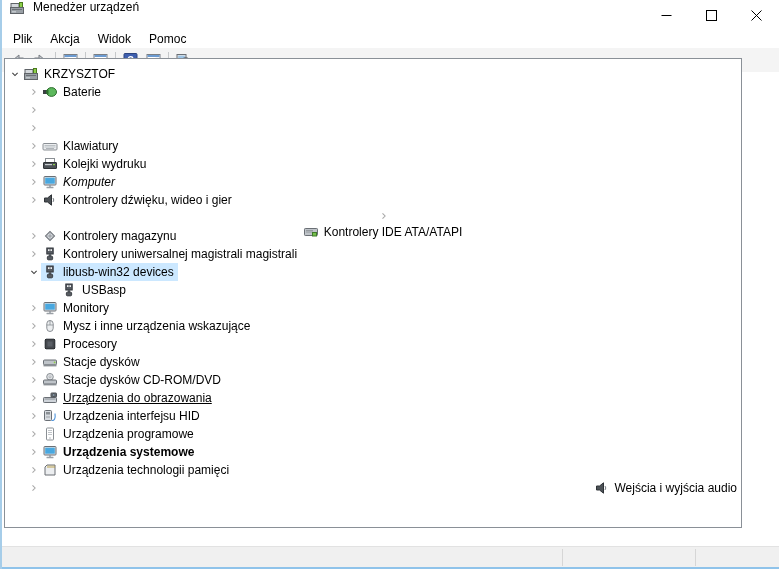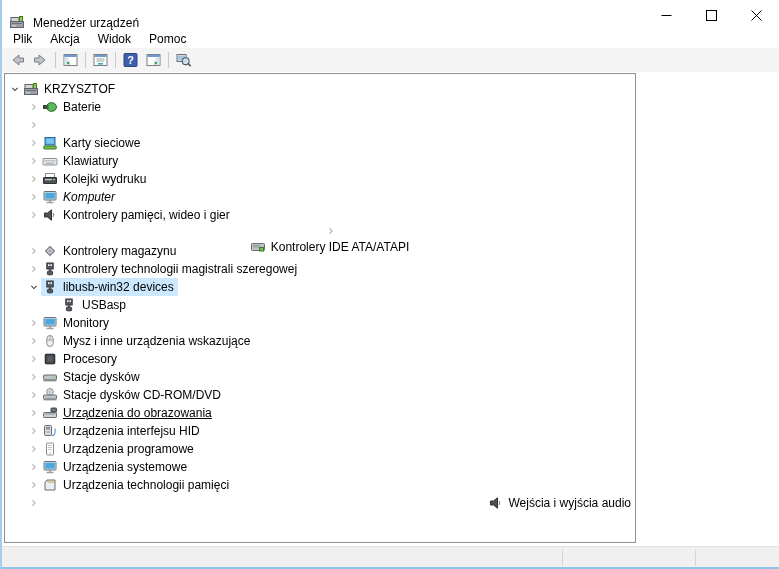--- a/index.html
+++ b/index.html
@@ -1,35 +1,35 @@
 <!DOCTYPE html>
 <html><head>
 <meta charset="utf-8">
 <style>
   html,body{margin:0;padding:0;}
   body{width:779px;height:569px;font-family:"Liberation Sans",sans-serif;font-size:12px;color:#000;background:#fff;}
   .window{position:relative;width:779px;height:569px;background:#fff;overflow:hidden;box-sizing:border-box;border-left:2px solid #a6cde9;}
   
-  .titlebar{position:absolute;left:0;top:0;right:0;height:30px;background:#fff;display:flex;align-items:flex-end;}
+  .titlebar{position:absolute;left:0;top:0;right:0;height:30px;background:#fff;display:flex;align-items:flex-start;}
   .title-icon{width:16px;height:16px;margin-left:7px;flex:0 0 16px;}
   .title-text{margin-left:8px;}
   .win-buttons{position:absolute;right:0;top:0;height:30px;display:flex;}
   .win-btn{width:45px;height:30px;display:flex;align-items:center;justify-content:center;background:#fff;border:0;padding:0;}
   .win-btn svg{width:11px;height:11px;}
   
   .menubar{position:absolute;left:0;top:30px;right:0;height:18px;background:#fff;display:flex;align-items:center;}
   .menu-item{padding:2px 9px;}
   .menu-item:first-child{margin-left:2px;}
   
   .toolbar{position:absolute;left:0;top:48px;right:0;height:24px;background:#f4f4f4;display:flex;align-items:center;padding-left:4px;box-sizing:border-box;}
   .tbtn{width:23px;height:22px;display:flex;align-items:center;justify-content:center;background:transparent;border:0;padding:0;}
   .tbtn svg{width:17px;height:16px;}
   .tsep{width:1px;height:16px;background:#c6c8ca;margin:0 3px;}
   
-  .treepanel{position:absolute;left:2px;top:73px;width:632px;height:470px;background:#fff;border:1px solid #8a9097;box-sizing:border-box;padding-top:6px;overflow:hidden;}
+  .treepanel{position:absolute;left:2px;top:58px;width:738px;height:470px;background:#fff;border:1px solid #8a9097;box-sizing:border-box;padding-top:6px;overflow:hidden;}
   .trow{height:18px;display:flex;align-items:center;white-space:nowrap;}
   .twisty{width:14px;height:16px;flex:0 0 14px;display:flex;align-items:center;justify-content:center;}
   .twisty svg{width:12px;height:12px;}
   .selwrap{display:flex;align-items:center;padding:1px 4px 1px 1px;}
   .trow.sel .selwrap{background:#cce8ff;}
   .ticon{width:16px;height:16px;flex:0 0 16px;margin-right:5px;}
   .tlabel{line-height:16px;}
   
   .statusbar{position:absolute;left:0;right:0;top:546px;height:21px;background:#f0f0f0;border-top:1px solid #e2e2e2;}
   .ssep{position:absolute;top:2px;width:1px;height:17px;background:#d6d6d6;}
@@ -286,26 +286,20 @@
             <path d="M6 4.5 L9.5 8 L6 11.5" fill="none" stroke="#a6a6a6" stroke-width="1.4"></path>
           </svg>
         </span>
       </div>
       <div class="trow" style="padding-left: 22px;">
         <span class="twisty">
           <svg viewBox="0 0 16 16">
             <path d="M6 4.5 L9.5 8 L6 11.5" fill="none" stroke="#a6a6a6" stroke-width="1.4"></path>
           </svg>
         </span>
-        <span class="selwrap">
-          <svg class="ticon">
-            <use href="#i-net"></use>
-          </svg>
-          <span class="tlabel">Karty sieciowe</span>
-        </span>
       </div>
       <div class="trow" style="padding-left: 22px;">
         <span class="twisty">
           <svg viewBox="0 0 16 16">
             <path d="M6 4.5 L9.5 8 L6 11.5" fill="none" stroke="#a6a6a6" stroke-width="1.4"></path>
           </svg>
         </span>
         <span class="selwrap">
           <svg class="ticon">
             <use href="#i-keyboard"></use>
@@ -342,21 +336,21 @@
       <div class="trow" style="padding-left: 22px;">
         <span class="twisty">
           <svg viewBox="0 0 16 16">
             <path d="M6 4.5 L9.5 8 L6 11.5" fill="none" stroke="#a6a6a6" stroke-width="1.4"></path>
           </svg>
         </span>
         <span class="selwrap">
           <svg class="ticon">
             <use href="#i-speaker"></use>
           </svg>
-          <span class="tlabel">Kontrolery pamięci, wideo i gier</span>
+          <span class="tlabel">Kontrolery dźwięku, wideo i gier</span>
         </span>
       </div>
       <div class="trow" style="padding-left: 22px; flex-direction: column;">
         <span class="twisty">
           <svg viewBox="0 0 16 16">
             <path d="M6 4.5 L9.5 8 L6 11.5" fill="none" stroke="#a6a6a6" stroke-width="1.4"></path>
           </svg>
         </span>
         <span class="selwrap">
           <svg class="ticon">
@@ -381,21 +375,21 @@
       <div class="trow" style="padding-left: 22px;">
         <span class="twisty">
           <svg viewBox="0 0 16 16">
             <path d="M6 4.5 L9.5 8 L6 11.5" fill="none" stroke="#a6a6a6" stroke-width="1.4"></path>
           </svg>
         </span>
         <span class="selwrap">
           <svg class="ticon">
             <use href="#i-usb"></use>
           </svg>
-          <span class="tlabel">Kontrolery technologii magistrali szeregowej</span>
+          <span class="tlabel">Kontrolery uniwersalnej magistrali magistrali</span>
         </span>
       </div>
       <div class="trow sel" style="padding-left: 22px;">
         <span class="twisty">
           <svg viewBox="0 0 16 16">
             <path d="M4.5 6.5 L8 10 L11.5 6.5" fill="none" stroke="#3c3c3c" stroke-width="1.4"></path>
           </svg>
         </span>
         <span class="selwrap">
           <svg class="ticon">
@@ -510,21 +504,21 @@
             <path d="M6 4.5 L9.5 8 L6 11.5" fill="none" stroke="#a6a6a6" stroke-width="1.4"></path>
           </svg>
         </span>
         <span class="selwrap">
           <svg class="ticon">
             <use href="#i-software"></use>
           </svg>
           <span class="tlabel">Urządzenia programowe</span>
         </span>
       </div>
-      <div class="trow" style="padding-left: 22px;">
+      <div class="trow" style="padding-left: 22px; font-weight: bold;">
         <span class="twisty">
           <svg viewBox="0 0 16 16">
             <path d="M6 4.5 L9.5 8 L6 11.5" fill="none" stroke="#a6a6a6" stroke-width="1.4"></path>
           </svg>
         </span>
         <span class="selwrap">
           <svg class="ticon">
             <use href="#i-monitor"></use>
           </svg>
           <span class="tlabel">Urządzenia systemowe</span>

